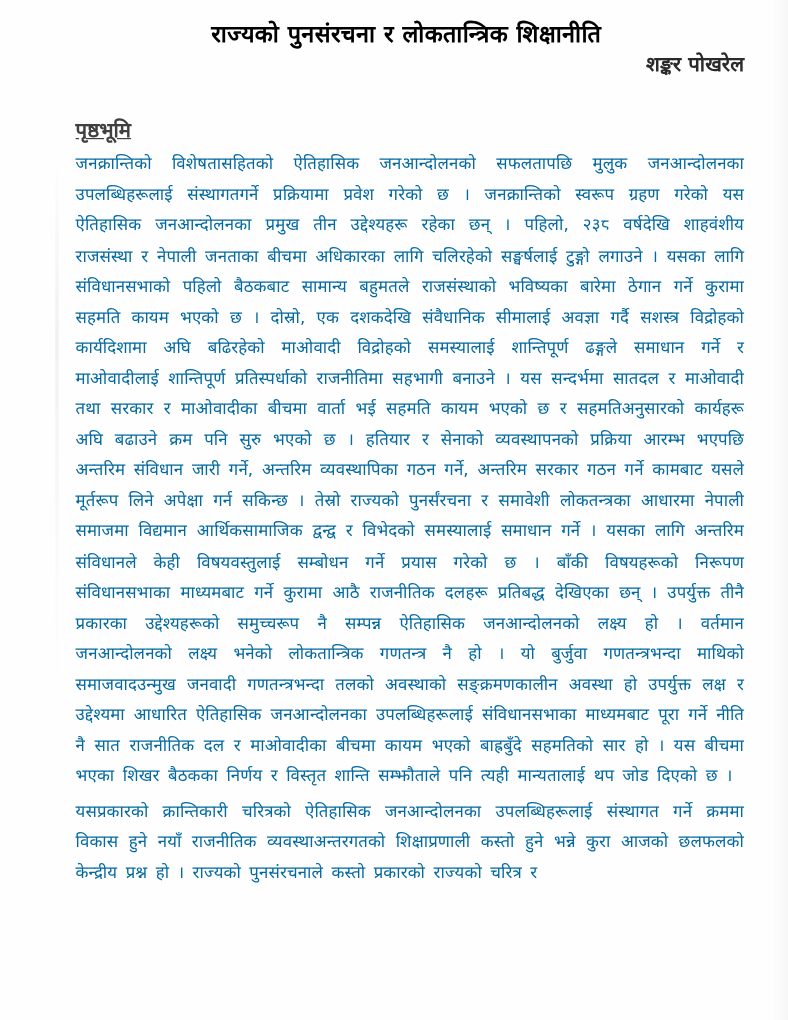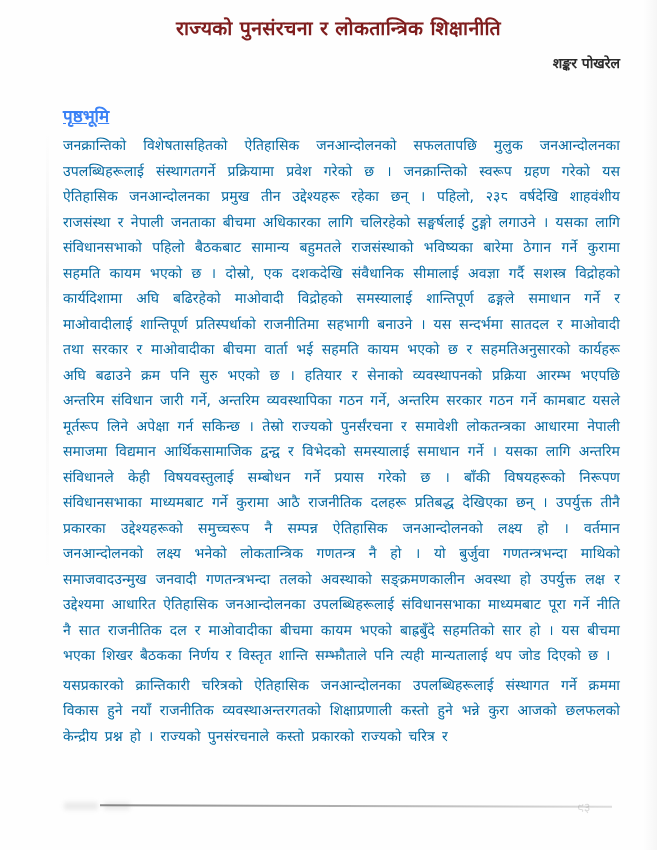--- a/index.html
+++ b/index.html
@@ -41,35 +41,34 @@
     position: absolute;
     left: 63px;
     right: 37px;
     top: 14px;
   }
   .doc-title {
     text-align: center;
     font-weight: bold;
     font-size: 19.5px;
     letter-spacing: 0.3px;
-    color: #7f1d1d;
+    color: #000000;
     margin: 0;
     padding-right: 6px;
   }
   .doc-author {
     text-align: right;
     font-weight: bold;
-    font-size: 14px;
+    font-size: 17px;
     color: #2a2a2a;
-    margin-top: 12px;
   }
   .section-heading {
     font-weight: bold;
     font-size: 17px;
-    color: #3b82f6;
+    color: #404040;
     margin-top: 32px;
     margin-bottom: 6px;
     text-decoration: underline;
   }
   .body-text p {
     margin: 0;
     font-size: 14px;
     line-height: 25.5px;
     text-align: justify;
     word-spacing: 2.5px;
@@ -133,20 +132,14 @@
 
     <h2 class="section-heading">पृष्ठभूमि</h2>
 
     <div class="body-text">
       <p>जनक्रान्तिको विशेषतासहितको ऐतिहासिक जनआन्दोलनको सफलतापछि मुलुक जनआन्दोलनका उपलब्धिहरूलाई संस्थागतगर्ने प्रक्रियामा प्रवेश गरेको छ । जनक्रान्तिको स्वरूप ग्रहण गरेको यस ऐतिहासिक जनआन्दोलनका प्रमुख तीन उद्देश्यहरू रहेका छन् । पहिलो, २३८ वर्षदेखि शाहवंशीय राजसंस्था र नेपाली जनताका बीचमा अधिकारका लागि चलिरहेको सङ्घर्षलाई टुङ्गो लगाउने । यसका लागि संविधानसभाको पहिलो बैठकबाट सामान्य बहुमतले राजसंस्थाको भविष्यका बारेमा ठेगान गर्ने कुरामा सहमति कायम भएको छ । दोस्रो, एक दशकदेखि संवैधानिक सीमालाई अवज्ञा गर्दै सशस्त्र विद्रोहको कार्यदिशामा अघि बढिरहेको माओवादी विद्रोहको समस्यालाई शान्तिपूर्ण ढङ्गले समाधान गर्ने र माओवादीलाई शान्तिपूर्ण प्रतिस्पर्धाको राजनीतिमा सहभागी बनाउने । यस सन्दर्भमा सातदल र माओवादी तथा सरकार र माओवादीका बीचमा वार्ता भई सहमति कायम भएको छ  र सहमतिअनुसारको कार्यहरू अघि बढाउने क्रम पनि सुरु भएको छ । हतियार र सेनाको व्यवस्थापनको प्रक्रिया आरम्भ भएपछि अन्तरिम संविधान जारी गर्ने, अन्तरिम व्यवस्थापिका गठन गर्ने, अन्तरिम सरकार गठन गर्ने कामबाट यसले मूर्तरूप लिने अपेक्षा गर्न सकिन्छ । तेस्रो राज्यको पुनर्संरचना र समावेशी लोकतन्त्रका आधारमा नेपाली समाजमा विद्यमान आर्थिकसामाजिक द्वन्द्व र विभेदको समस्यालाई समाधान गर्ने । यसका लागि अन्तरिम संविधानले केही विषयवस्तुलाई सम्बोधन गर्ने प्रयास गरेको छ । बाँकी विषयहरूको निरूपण संविधानसभाका माध्यमबाट गर्ने कुरामा आठै राजनीतिक दलहरू प्रतिबद्ध देखिएका छन् । उपर्युक्त तीनै प्रकारका उद्देश्यहरूको समुच्चरूप नै सम्पन्न ऐतिहासिक जनआन्दोलनको लक्ष्य हो । वर्तमान जनआन्दोलनको लक्ष्य भनेको लोकतान्त्रिक गणतन्त्र नै हो । यो बुर्जुवा गणतन्त्रभन्दा माथिको समाजवादउन्मुख जनवादी गणतन्त्रभन्दा तलको अवस्थाको सङ्क्रमणकालीन अवस्था हो  उपर्युक्त लक्ष र उद्देश्यमा आधारित ऐतिहासिक जनआन्दोलनका उपलब्धिहरूलाई संविधानसभाका माध्यमबाट पूरा गर्ने नीति नै सात राजनीतिक दल र माओवादीका बीचमा कायम भएको बाह्रबुँदे सहमतिको सार हो । यस बीचमा भएका शिखर बैठकका निर्णय र विस्तृत शान्ति सम्झौताले पनि त्यही मान्यतालाई थप जोड दिएको छ ।</p>
       <p>यसप्रकारको क्रान्तिकारी चरित्रको ऐतिहासिक जनआन्दोलनका उपलब्धिहरूलाई संस्थागत गर्ने क्रममा विकास हुने नयाँ राजनीतिक व्यवस्थाअन्तरगतको शिक्षाप्रणाली कस्तो हुने भन्ने कुरा आजको छलफलको केन्द्रीय प्रश्न हो । राज्यको पुनसंरचनाले कस्तो प्रकारको राज्यको चरित्र र</p>
     </div>
 
   </div>
 
-  <div class="footer">
-    <div class="faded-ink-marks"></div>
-    <div class="faded-ink-marks second"></div>
-    <div class="footer-rule"></div>
-    <div class="page-number">९३</div>
-  </div>
 
 </div>
 
 </body></html>

